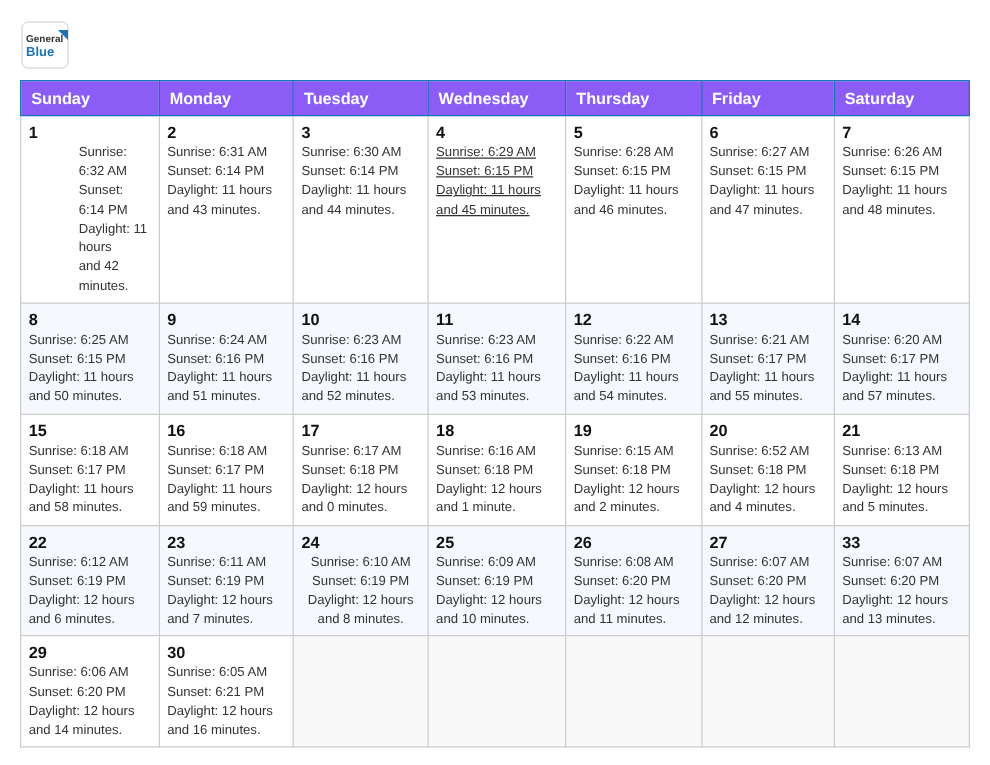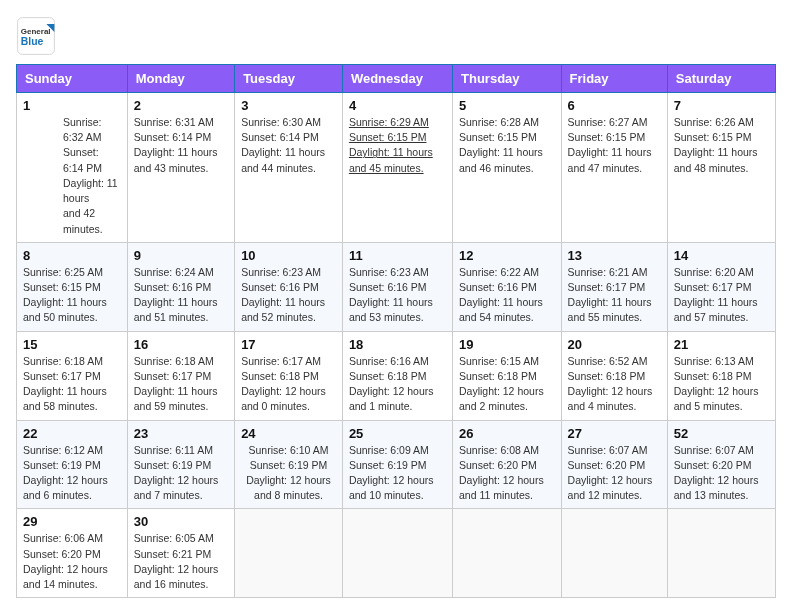--- a/index.html
+++ b/index.html
@@ -308,21 +308,21 @@
 and 11 minutes.</div>
         </td>
         <td>
           <span class="day-num">27</span>
           <div class="day-info" style="white-space: pre-line;">Sunrise: 6:07 AM
 Sunset: 6:20 PM
 Daylight: 12 hours
 and 12 minutes.</div>
         </td>
         <td>
-          <span class="day-num">52</span>
+          <span class="day-num">33</span>
           <div class="day-info" style="white-space: pre-line;">Sunrise: 6:07 AM
 Sunset: 6:20 PM
 Daylight: 12 hours
 and 13 minutes.</div>
         </td>
       </tr>
       <tr>
         <td>
           <span class="day-num">29</span>
           <div class="day-info" style="white-space: pre-line;">Sunrise: 6:06 AM

